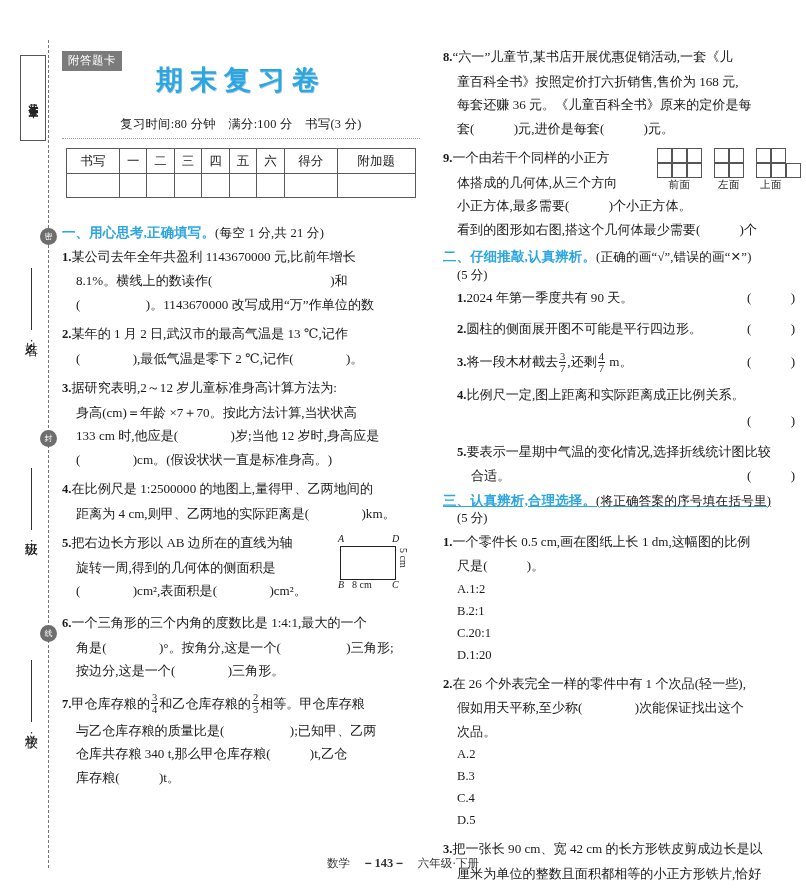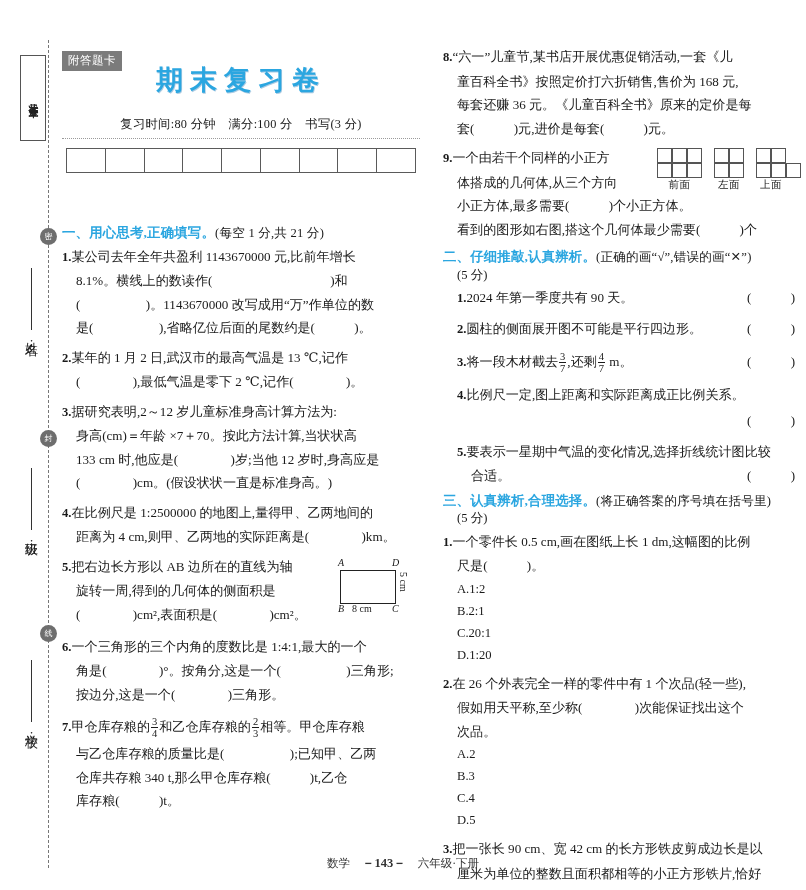--- a/index.html
+++ b/index.html
@@ -196,20 +196,31 @@
 
   <div class="badge-wrap">
     <span class="badge">附答题卡</span>
   </div>
   <div class="paper-title">期末复习卷</div>
   <div class="meta-line">复习时间:80 分钟　满分:100 分　书写(3 分)</div>
   <div class="meta-rule"></div>
 
   <table class="score-table">
     <tbody>
+        <tr>
+      <td>书写</td>
+      <td>一</td>
+      <td>二</td>
+      <td>三</td>
+      <td>四</td>
+      <td>五</td>
+      <td>六</td>
+      <td>得分</td>
+      <td>附加题</td>
+    </tr>
     <tr class="blank">
       <td></td>
       <td></td>
       <td></td>
       <td></td>
       <td></td>
       <td></td>
       <td></td>
       <td></td>
       <td></td>
@@ -220,21 +231,20 @@
   <div class="col col-left" style="top:226px;">
 
     <div class="sec-head">
       <span>一、用心思考,正确填写。</span><span class="plain">(每空 1 分,共 21 分)</span>
     </div>
 
     <div class="q">
       <span class="q-line"><span class="q-num">1.</span><span>某公司去年全年共盈利 1143670000 元,比前年增长</span></span>
       <span class="q-line ind">8.1%。横线上的数读作(　　　　　　　　　)和</span>
       <span class="q-line ind">(　　　　　)。1143670000 改写成用“万”作单位的数</span>
-      <span class="q-line ind">是(　　　　　),省略亿位后面的尾数约是(　　　)。</span>
     </div>
 
     <div class="q">
       <span class="q-line"><span class="q-num">2.</span><span>某年的 1 月 2 日,武汉市的最高气温是 13 ℃,记作</span></span>
       <span class="q-line ind">(　　　　),最低气温是零下 2 ℃,记作(　　　　)。</span>
     </div>
 
     <div class="q">
       <span class="q-line"><span class="q-num">3.</span><span>据研究表明,2～12 岁儿童标准身高计算方法为:</span></span>
       <span class="q-line ind">身高(cm)＝年龄 ×7＋70。按此方法计算,当状状高</span>
@@ -367,21 +377,21 @@
       <div style="text-align:right; line-height:26px; padding-right:6px;">(　　　)</div>
     </div>
     <div class="q" style="padding-left:14px;font-family:Liberation Serif, serif;">
       <span class="q-line"><span class="q-num">5.</span><span>要表示一星期中气温的变化情况,选择折线统计图比较</span></span>
       <div class="tf-row" style="padding-left:14px;">
         <span class="tf-text">合适。</span>
         <span class="tf-paren">(　　　)</span>
       </div>
     </div>
 
-    <div class="sec-head" style="margin-top:6px;">
+    <div class="sec-head" style="margin-top:6px;text-decoration:underline;">
       <span>三、认真辨析,合理选择。</span><span class="plain">(将正确答案的序号填在括号里)</span>
     </div>
     <div class="sub-points">(5 分)</div>
 
     <div class="q">
       <span class="q-line"><span class="q-num">1.</span><span>一个零件长 0.5 cm,画在图纸上长 1 dm,这幅图的比例</span></span>
       <span class="q-line ind">尺是(　　　)。</span>
       <div class="opts">
         <span>A.1:2</span>
         <span>B.2:1</span>

